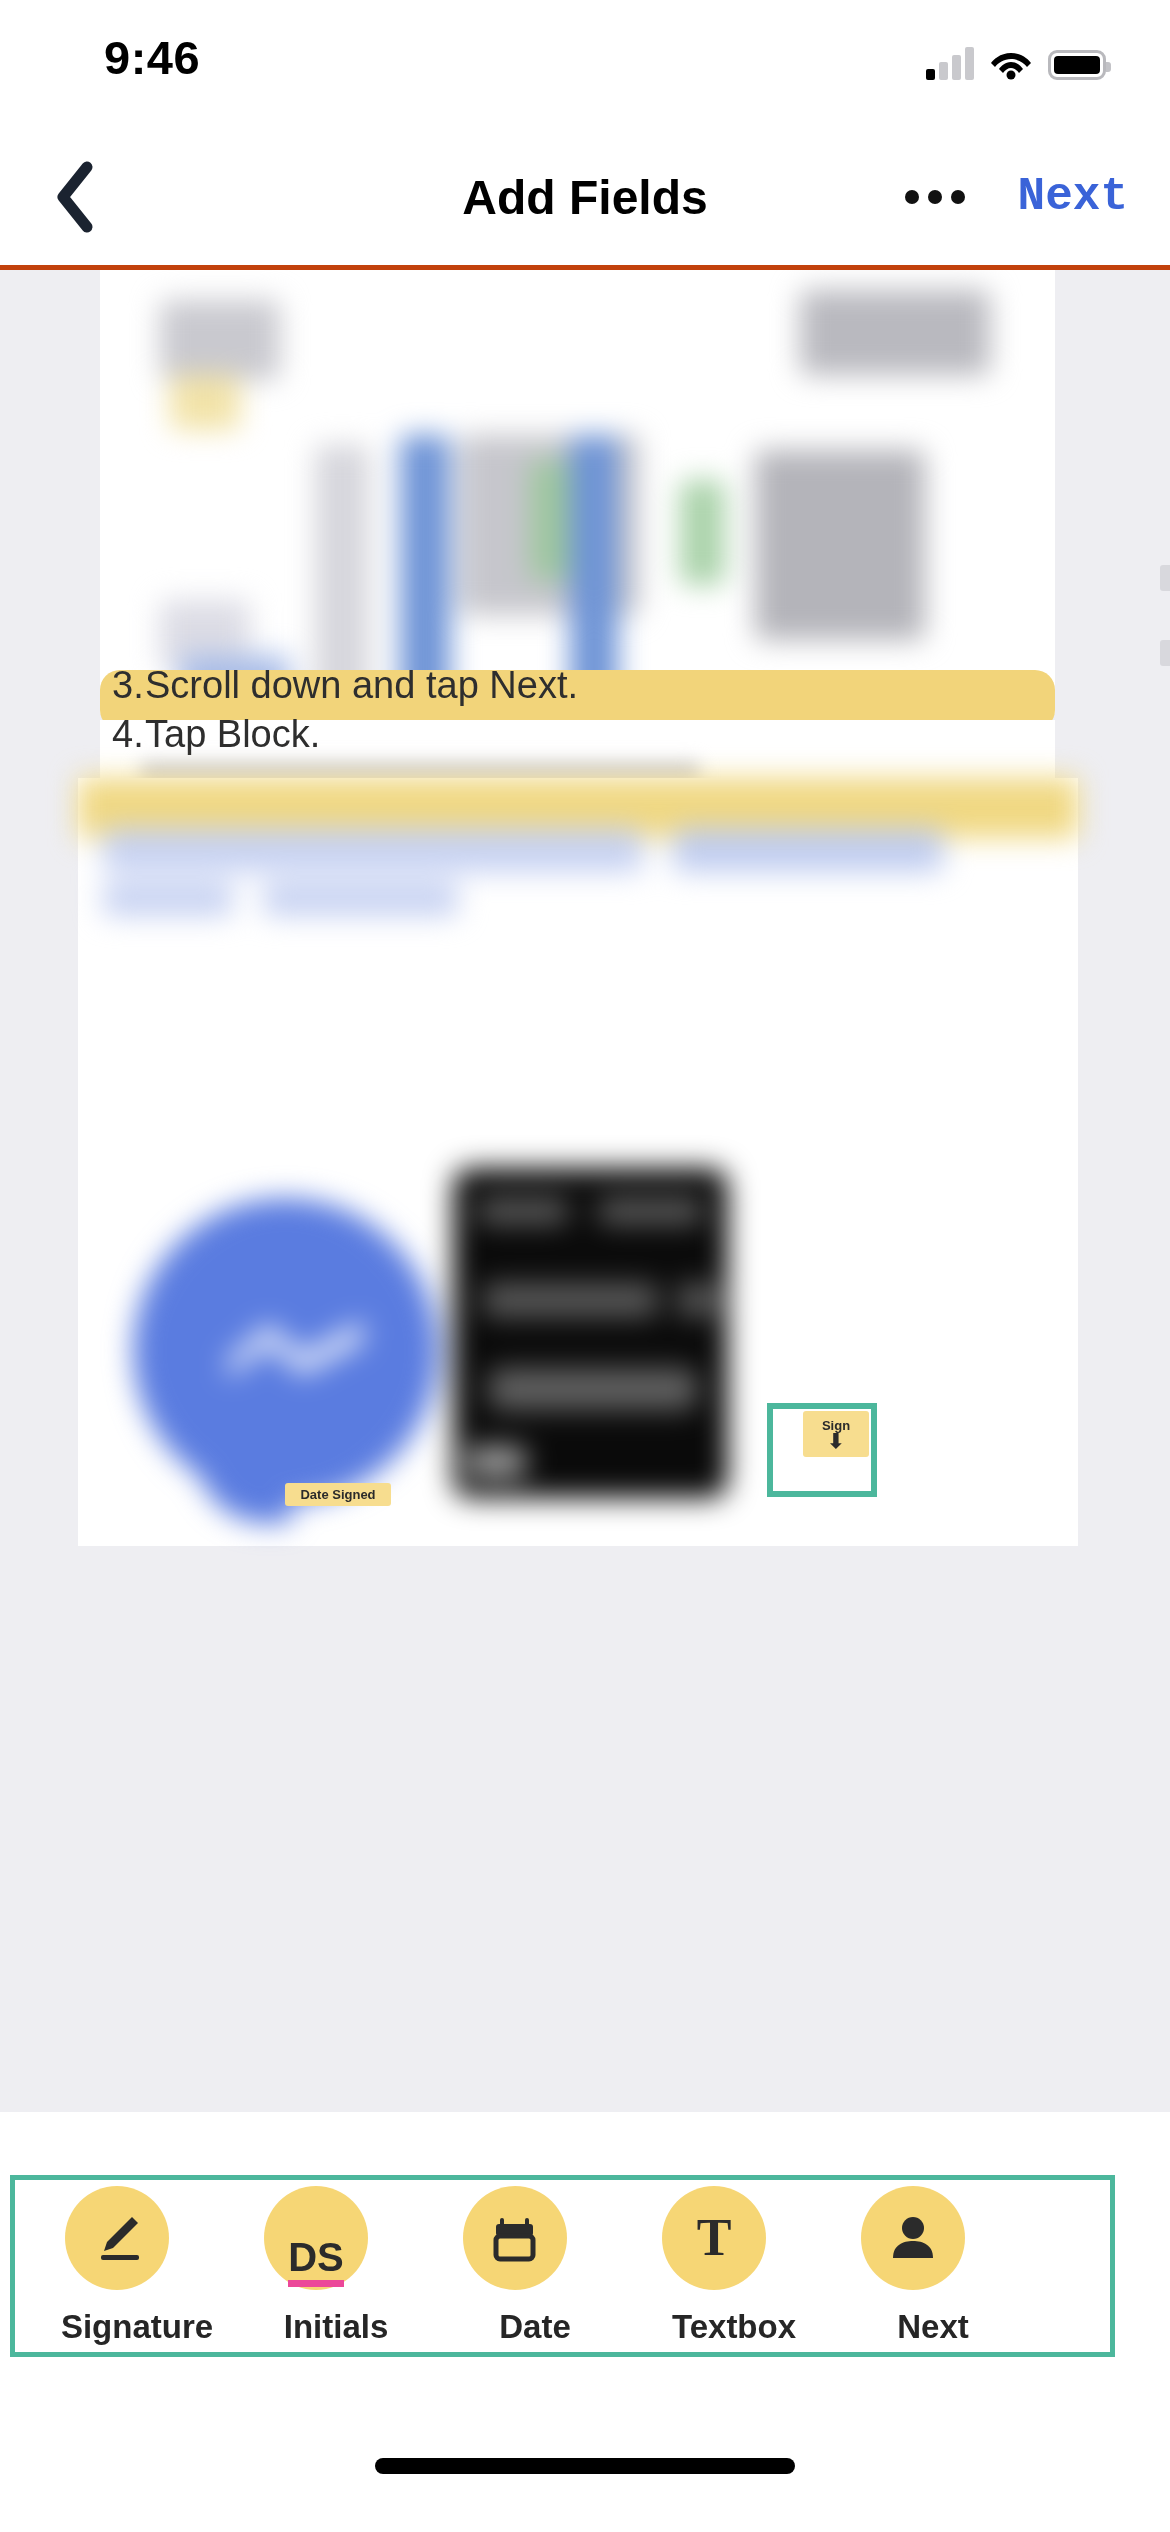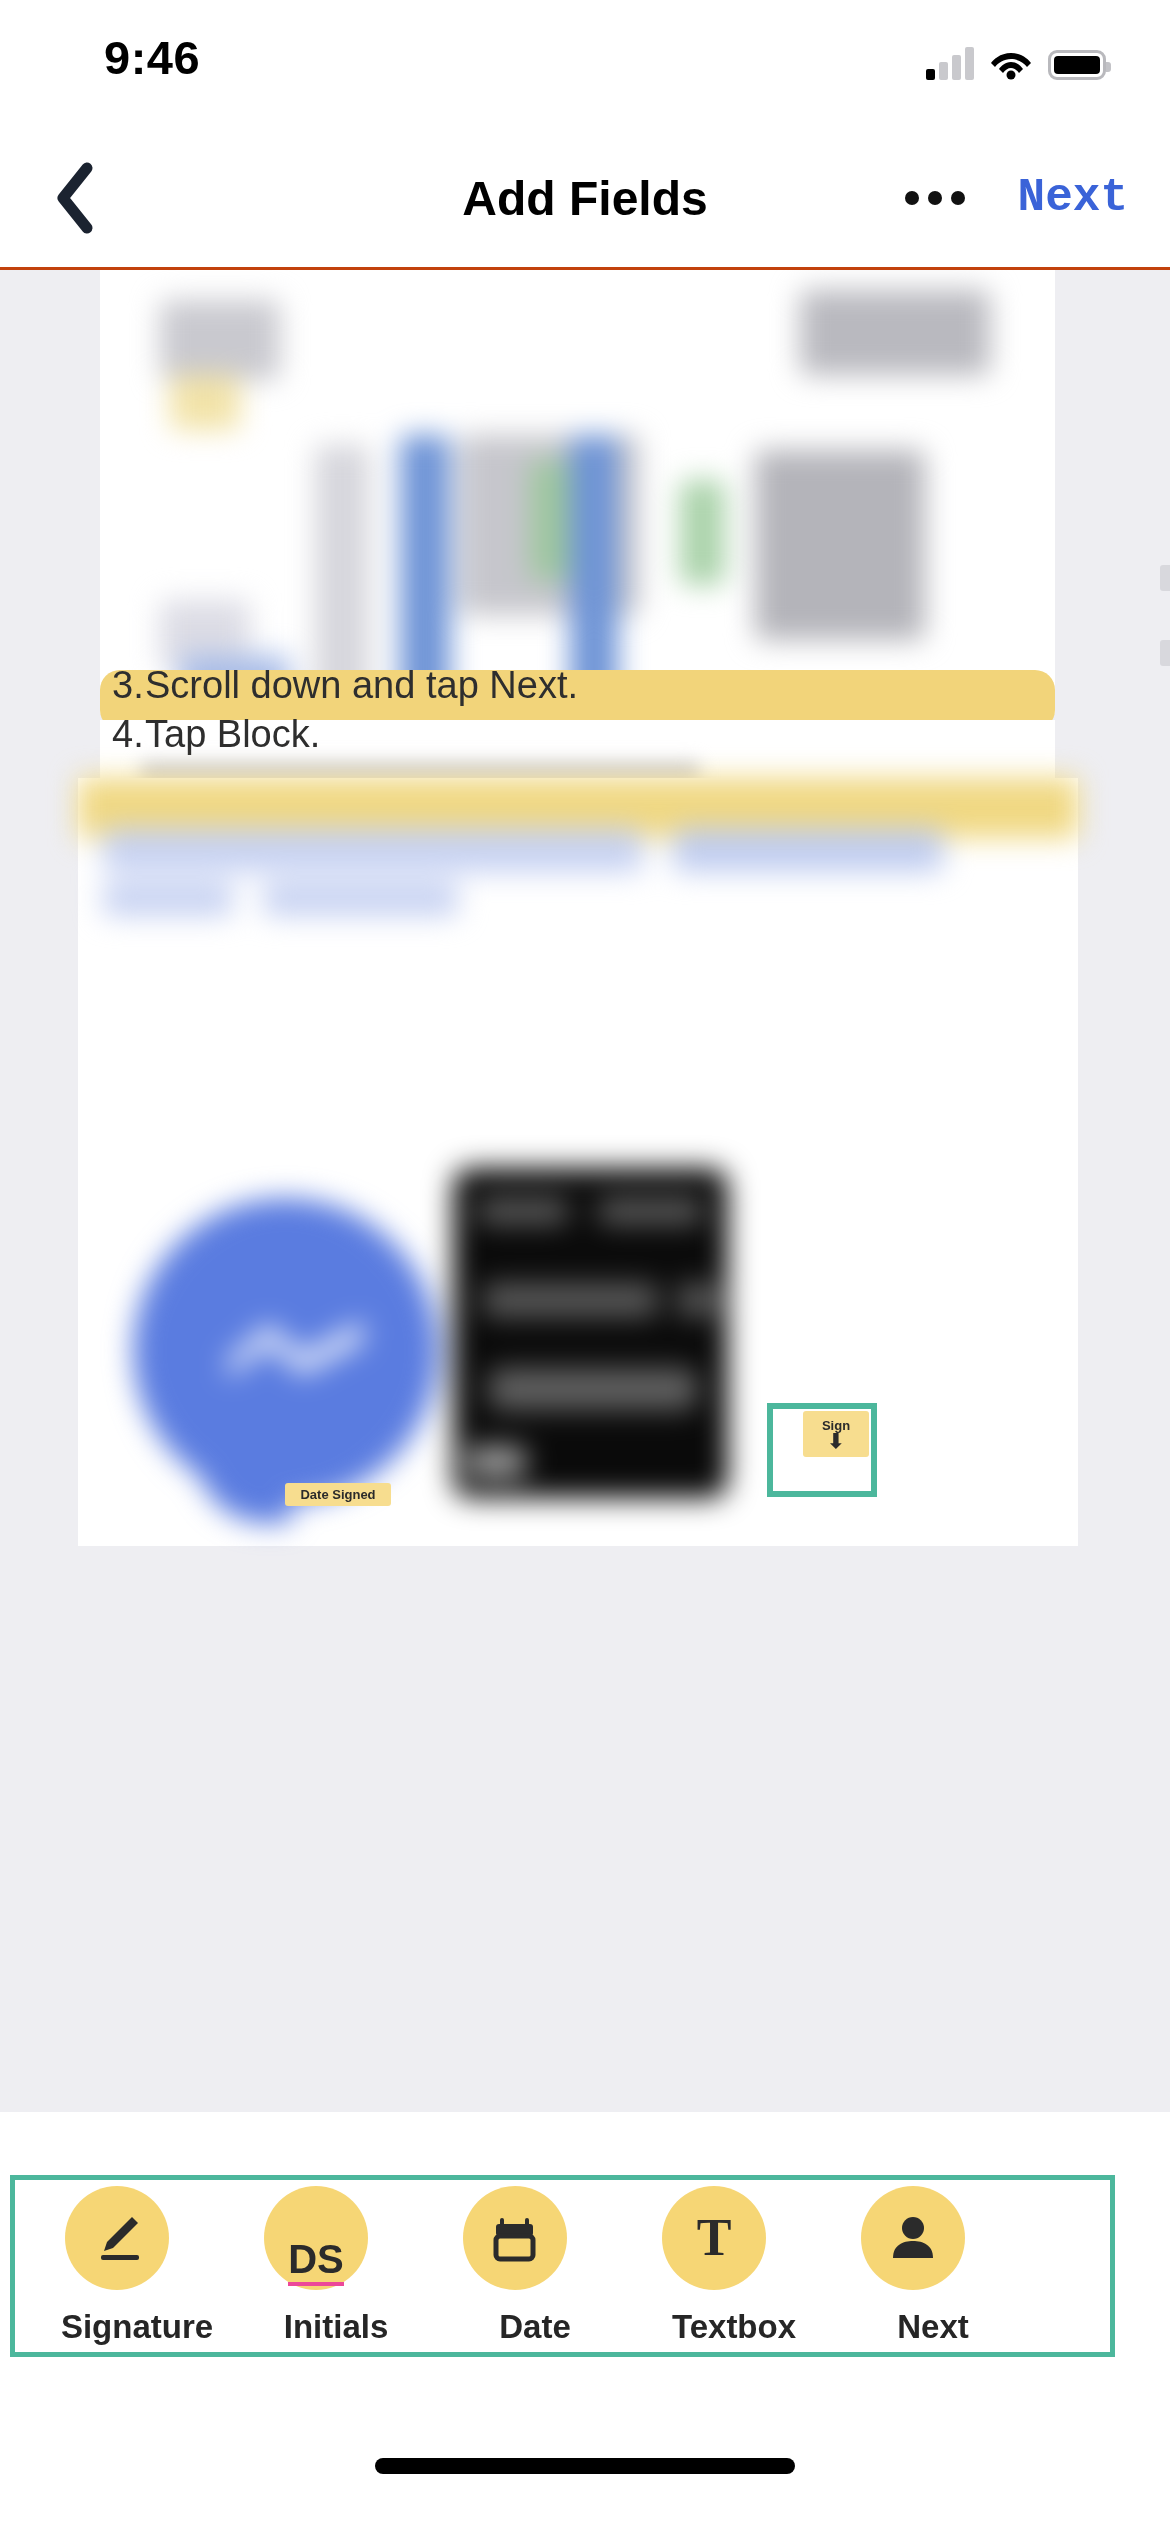--- a/index.html
+++ b/index.html
@@ -37,21 +37,21 @@
   }
   .batt::after{
     content:""; position:absolute; right:-8px; top:9px; width:5px; height:10px;
     background:#c3c3c7; border-radius:0 3px 3px 0;
   }
   .batt i { display:block; width:100%; height:100%; background:#000; border-radius:4px; }
 
   
   .navbar {
     position:absolute; top:128px; left:0; width:1170px; height:142px;
-    background:#ffffff; border-bottom:3px solid #c2410c;
+    background:#ffffff; border-bottom:5px solid #c2410c;
   }
   .nav-back {
     position:absolute; left:40px; top:50%; transform:translateY(-50%);
     width:70px; height:80px; display:flex; align-items:center; justify-content:center;
     cursor:pointer;
   }
   .nav-title {
     position:absolute; left:0; right:0; top:50%; transform:translateY(-50%);
     text-align:center; font-size:48px; font-weight:bold; color:#000;
   }
@@ -140,21 +140,21 @@
     display:flex; flex-direction:column; align-items:center; gap:18px;
     cursor:pointer;
   }
   .tool-circle {
     width:104px; height:104px; border-radius:50%; background:#f6d675;
     display:flex; align-items:center; justify-content:center;
   }
   .tool-label { font-size:33px; font-weight:bold; color:#262626; white-space:nowrap;margin-left:40px; }
 
   .ds-text { font-size:40px; font-weight:bold; color:#2b2b2b; line-height:40px;
-             border-bottom:4px solid #ec4899; padding-bottom:3px;margin-top:48px; }
+             border-bottom:7px solid #ec4899; padding-bottom:3px;margin-top:48px; }
   .t-text  { font-size:52px; font-weight:bold; color:#2b2b2b; line-height:52px;
              font-family:"Liberation Serif", serif; }
 
   
   .home-bar {
     position:absolute; left:0; bottom:0; width:1170px; height:112px; background:#fff;
   }
   .home-indicator {
     position:absolute; left:50%; transform:translateX(-50%); top:38px;
     width:420px; height:16px; background:#000; border-radius:8px;

